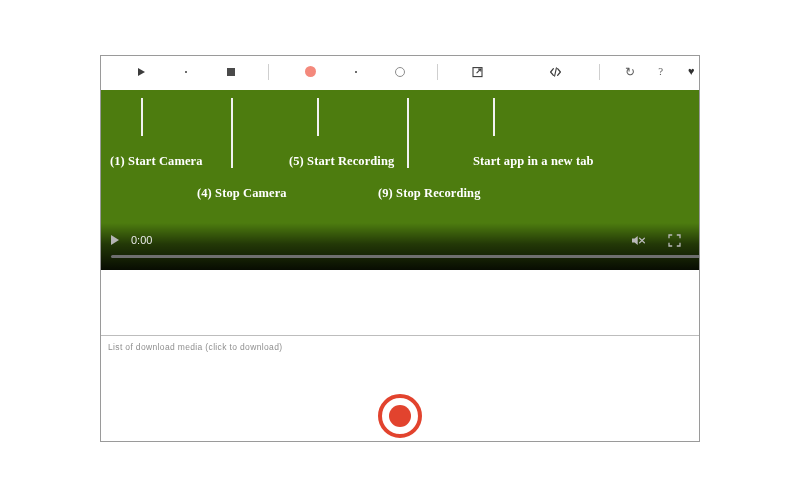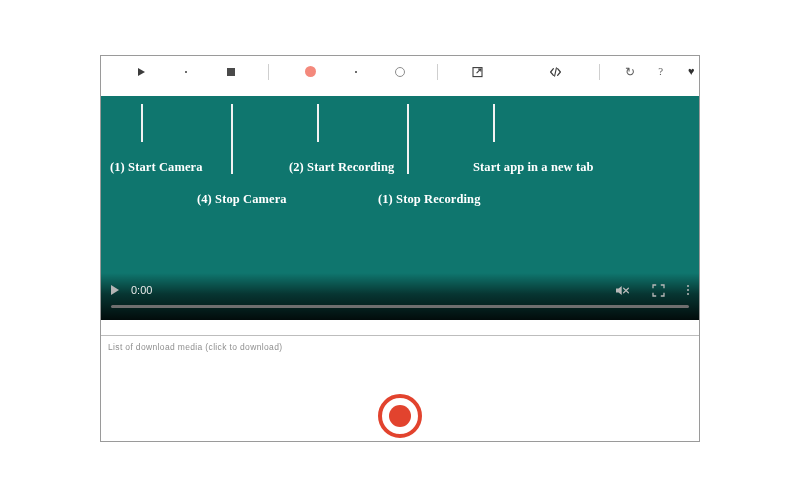--- a/index.html
+++ b/index.html
@@ -107,24 +107,24 @@
     color: #5a5a5a;
     font-size: 12px;
     line-height: 1;
   }
   svg { display: block; }
 
   
   .stage {
     position: absolute;
     left: 0;
-    top: 40px;
+    top: 34px;
     width: 100%;
-    height: 224px;
-    background: #0f766e;
+    height: 180px;
+    background: #4d7c0f;
     overflow: hidden;
   }
 
   .callout {
     position: absolute;
     color: #ffffff;
     font-family: "Liberation Serif", serif;
     font-weight: bold;
     font-size: 12.5px;
     white-space: nowrap;
@@ -138,20 +138,21 @@
   }
 
   
   .video-controls {
     position: absolute;
     left: 0;
     bottom: 0;
     width: 100%;
     height: 47px;
     background: linear-gradient(to bottom, rgba(0,0,0,0.0) 0%, rgba(0,0,0,0.55) 45%, rgba(0,0,0,0.9) 100%);
+    padding-left: 16px;
   }
 
   .vc-row {
     position: absolute;
     left: 0;
     top: 6px;
     width: 100%;
     height: 22px;
     display: flex;
     align-items: center;
@@ -344,23 +345,23 @@
       <div class="tick" style="left:40px; top:8px;  height:38px;"></div>
       <div class="tick" style="left:130px; top:8px; height:70px;"></div>
       <div class="tick" style="left:216px; top:8px; height:38px;"></div>
       <div class="tick" style="left:306px; top:8px; height:70px;"></div>
       <div class="tick" style="left:392px; top:8px; height:38px;"></div>
 
       <div class="callout" style="left:9px;   top:64px;">(1) Start Camera</div>
 
       <div class="callout" style="left:96px;  top:96px;">(4) Stop Camera</div>
 
-      <div class="callout" style="left:188px; top:64px;">(2) Start Recording</div>
-
-      <div class="callout" style="left:277px; top:96px;">(1) Stop Recording</div>
+      <div class="callout" style="left:188px; top:64px;">(5) Start Recording</div>
+
+      <div class="callout" style="left:277px; top:96px;">(9) Stop Recording</div>
 
       <div class="callout" style="left:372px; top:64px;">Start app in a new tab</div>
 
       <div class="video-controls">
         <div class="vc-row">
           <span class="vc-play"></span>
           <span class="vc-time">0:00</span>
 
           <span class="vc-right">
             <span class="vc-icon" title="Unmute">

